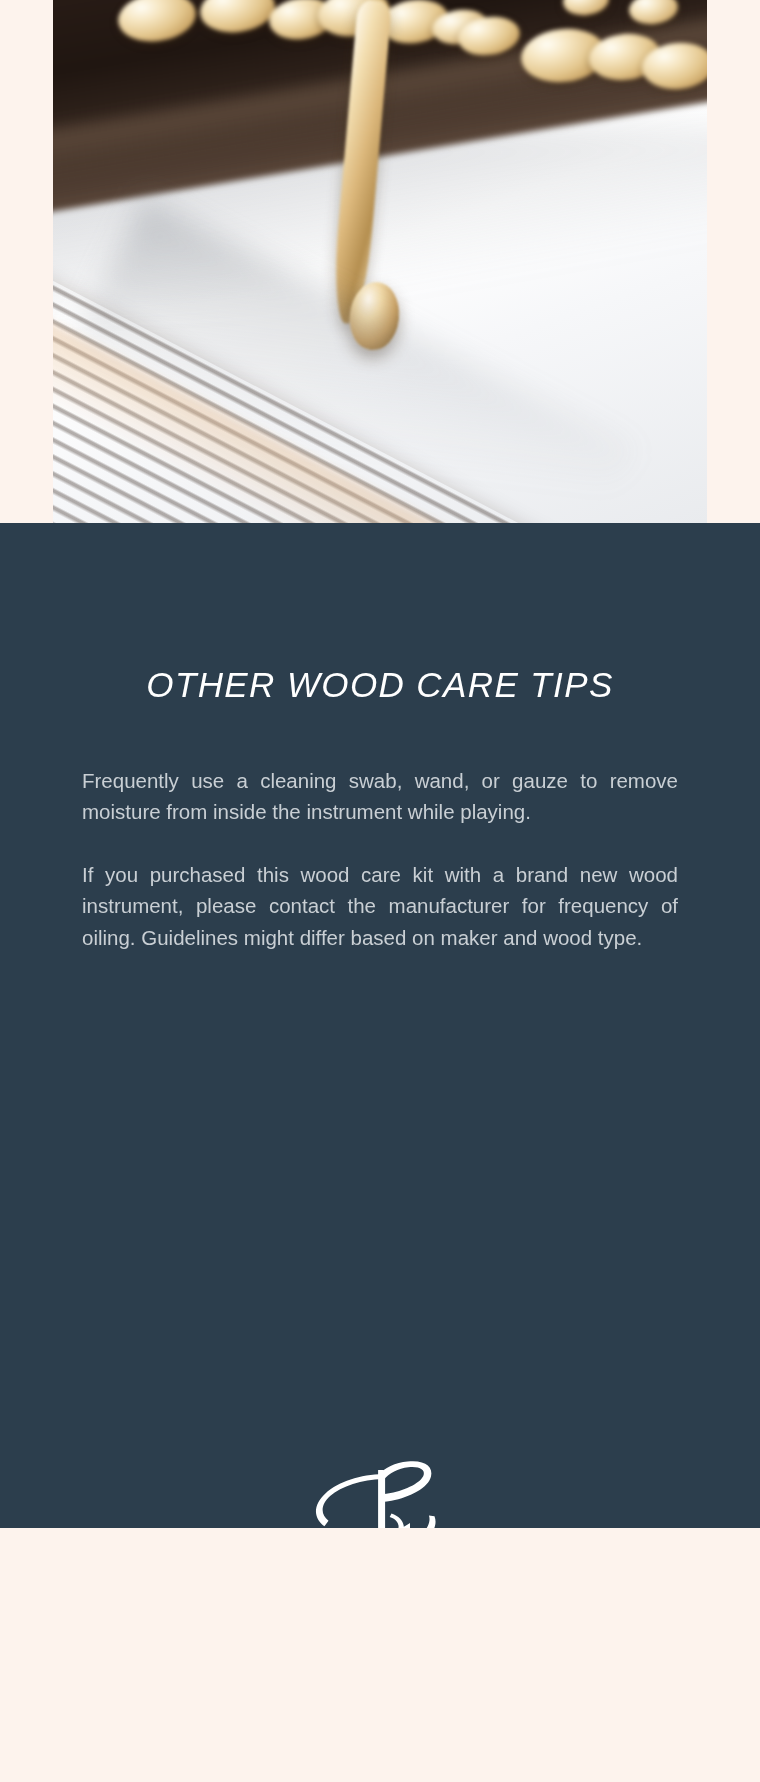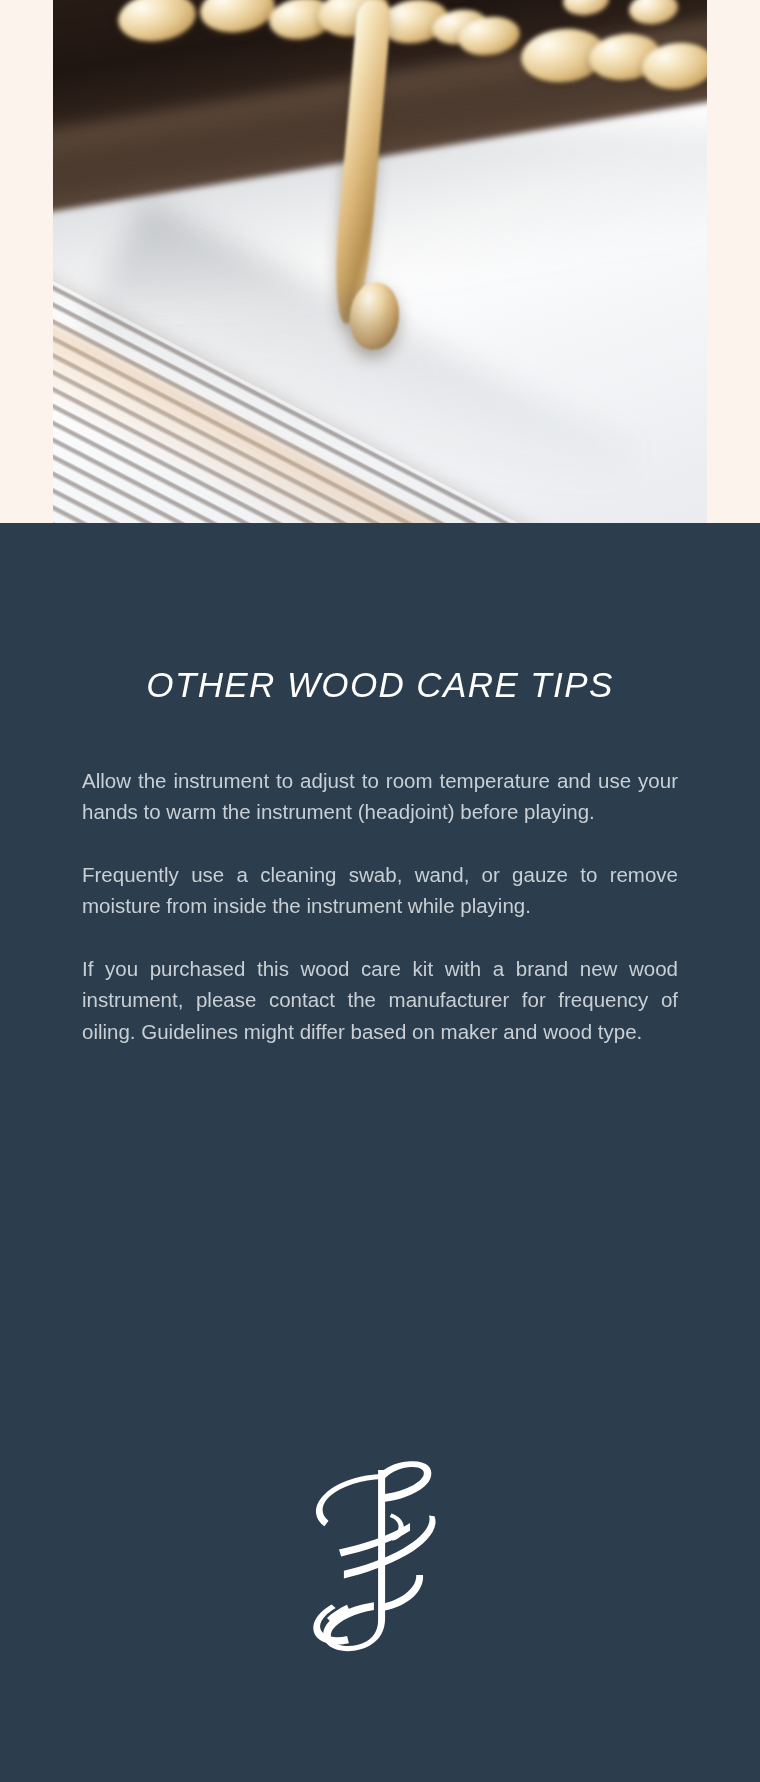--- a/index.html
+++ b/index.html
@@ -9,21 +9,21 @@
     width: 760px;
     height: 1782px;
     background: #fdf3ed;
     font-family: "Liberation Sans", sans-serif;
     -webkit-font-smoothing: antialiased;
   }
 
   .page {
     position: relative;
     width: 760px;
-    height: 1782px;
+    height: 1528px;
     overflow: hidden;
     background: #fdf3ed;
   }
 
   
   .photo-band {
     position: absolute;
     left: 0; top: 0;
     width: 760px;
     height: 523px;
@@ -279,21 +279,20 @@
 
       </div>
     </div>
   </div>
 
   <div class="panel">
 
     <h1 class="heading">OTHER WOOD CARE TIPS</h1>
 
     <div class="body-copy">
-      <p>Allow the instrument to adjust to room temperature and use your hands to warm the instrument (headjoint) before playing.</p>
       <p>Frequently use a cleaning swab, wand, or gauze to remove moisture from inside the instrument while playing.</p>
       <p>If you purchased this wood care kit with a brand new wood instrument, please contact the manufacturer for frequency of oiling. Guidelines might differ based on maker and wood type.</p>
     </div>
   </div>
 
   <div class="logo-wrap">
     <svg width="170" height="215" viewBox="0 0 170 215" aria-hidden="true">
       <g fill="#ffffff">
 
         <path d="M112.5 9.5

